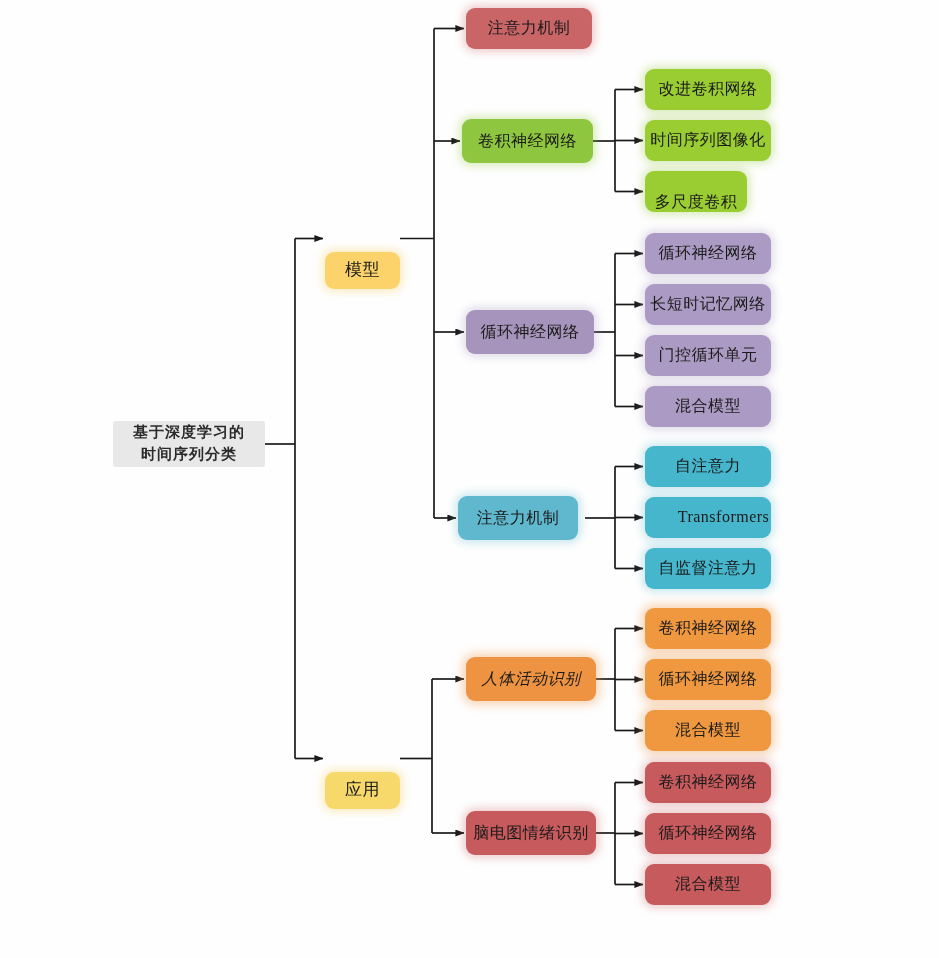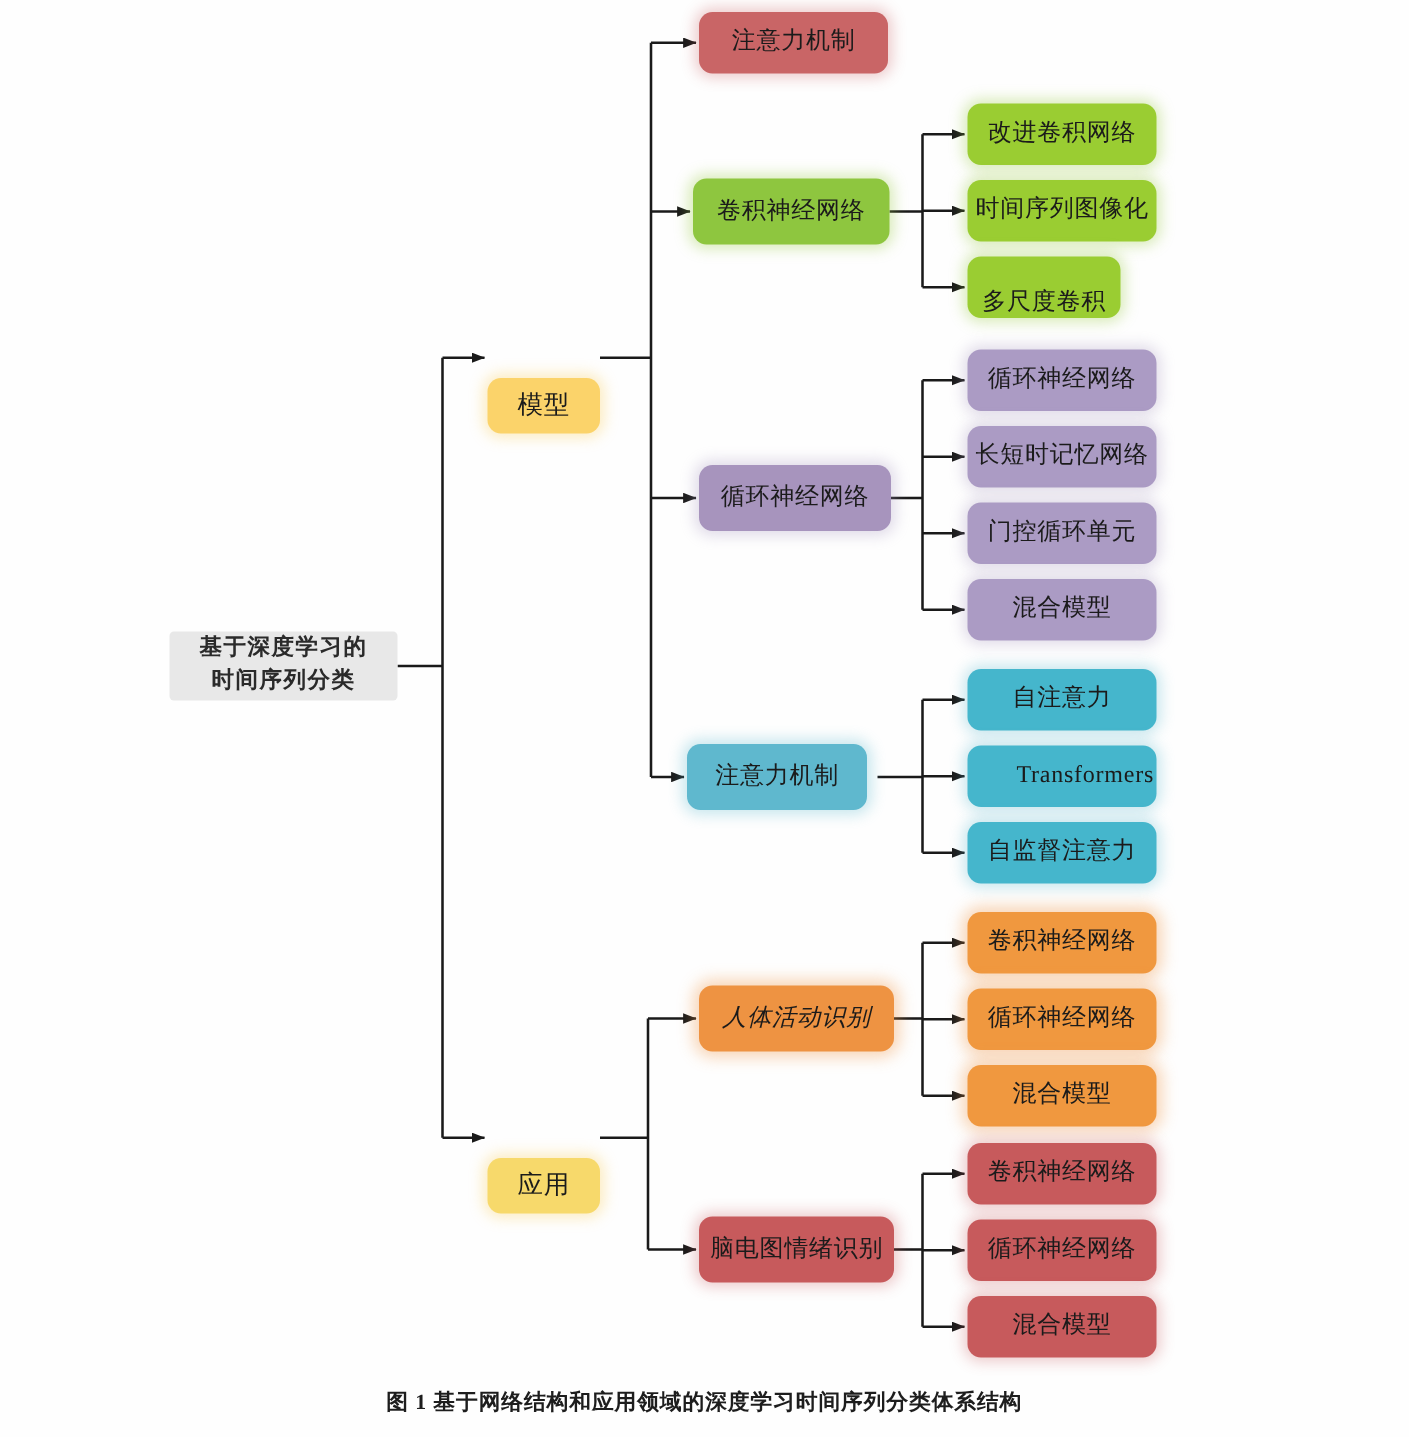--- a/index.html
+++ b/index.html
@@ -212,14 +212,13 @@
         <span>卷积神经网络</span>
       </div>
       <div class="node lvl3 glow-rose" style="left: 645px; top: 813px; width: 126px; height: 41px; background: rgb(199, 90, 92);">
         <span>循环神经网络</span>
       </div>
       <div class="node lvl3 glow-rose" style="left: 645px; top: 864px; width: 126px; height: 41px; background: rgb(199, 90, 92);">
         <span>混合模型</span>
       </div>
     </div>
 
-  <div id="caption">图 1 基于网络结构和应用领域的深度学习时间序列分类体系结构</div>
 </div>
 
 </body></html>

